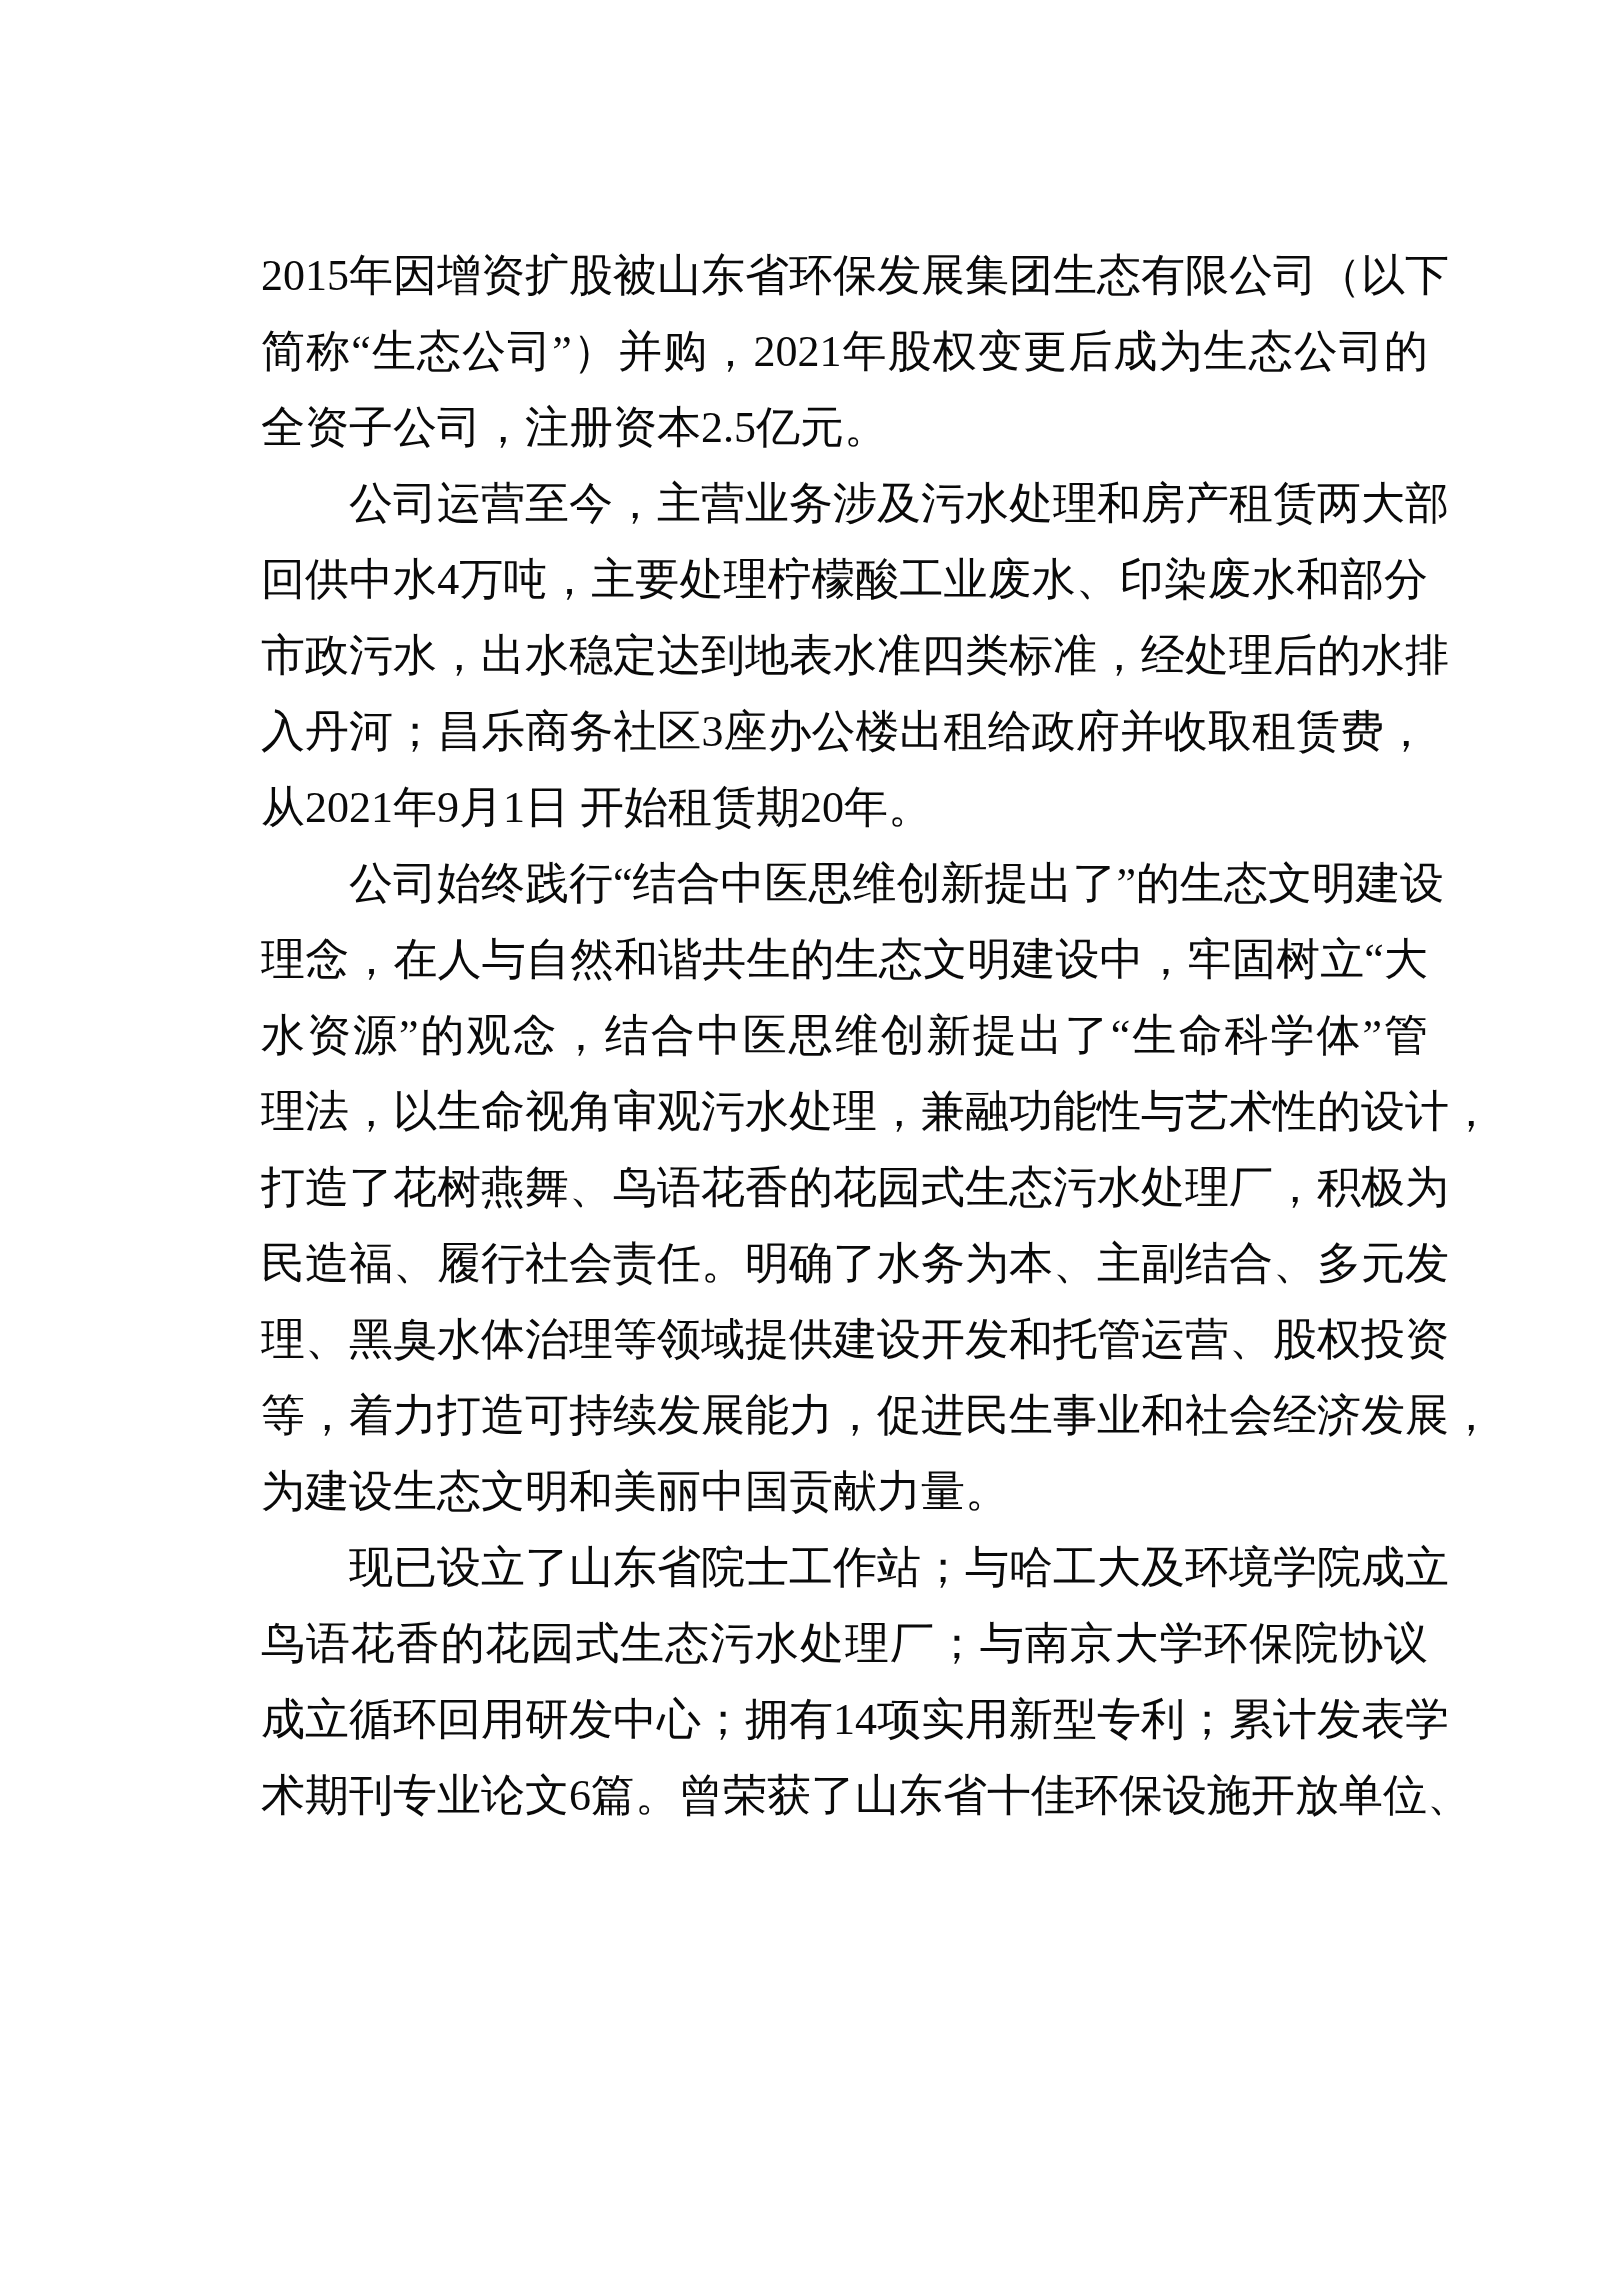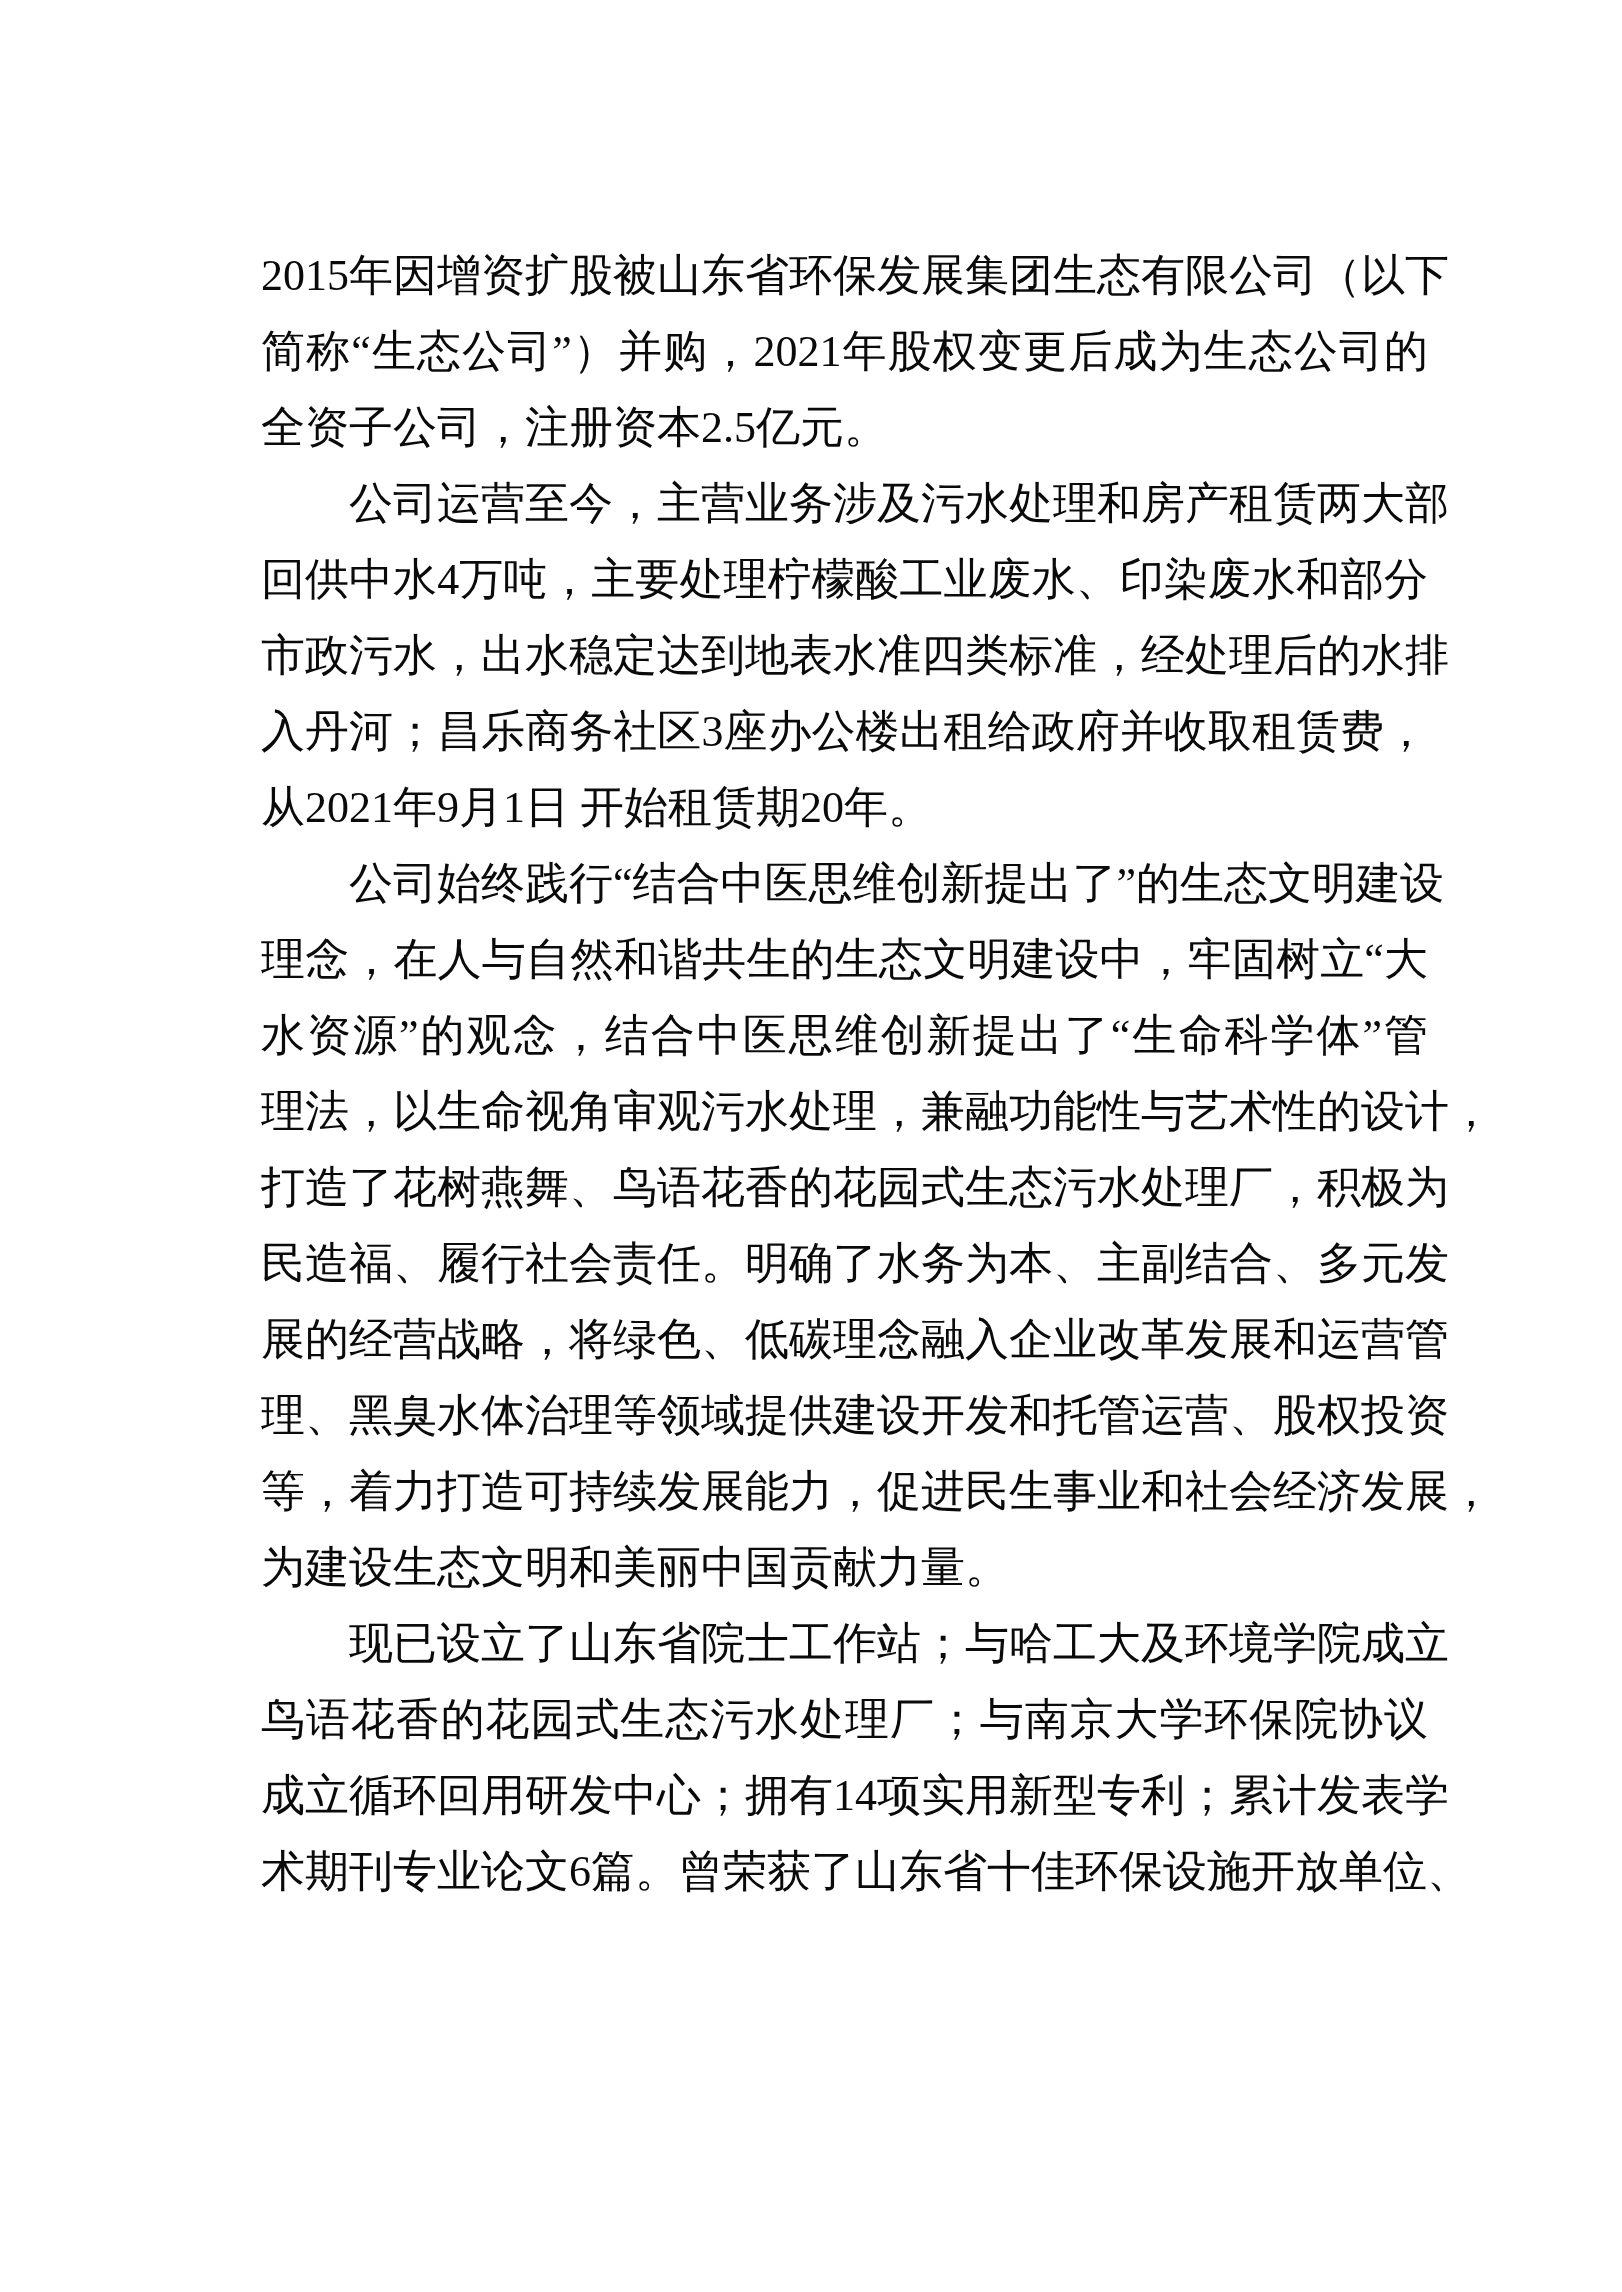--- a/index.html
+++ b/index.html
@@ -57,21 +57,20 @@
     <div class="line">回供中水4万吨，主要处理柠檬酸工业废水、印染废水和部分</div>
     <div class="line">市政污水，出水稳定达到地表水准四类标准，经处理后的水排</div>
     <div class="line">入丹河；昌乐商务社区3座办公楼出租给政府并收取租赁费，</div>
     <div class="line end">从2021年9月1日 开始租赁期20年。</div>
     <div class="line indent">公司始终践行“结合中医思维创新提出了”的生态文明建设</div>
     <div class="line">理念，在人与自然和谐共生的生态文明建设中，牢固树立“大</div>
     <div class="line">水资源”的观念，结合中医思维创新提出了“生命科学体”管</div>
     <div class="line">理法，以生命视角审观污水处理，兼融功能性与艺术性的设计，</div>
     <div class="line">打造了花树燕舞、鸟语花香的花园式生态污水处理厂，积极为</div>
     <div class="line">民造福、履行社会责任。明确了水务为本、主副结合、多元发</div>
-    <div class="line">展的经营战略，将绿色、低碳理念融入企业改革发展和运营管</div>
     <div class="line">理、黑臭水体治理等领域提供建设开发和托管运营、股权投资</div>
     <div class="line">等，着力打造可持续发展能力，促进民生事业和社会经济发展，</div>
     <div class="line end">为建设生态文明和美丽中国贡献力量。</div>
     <div class="line indent">现已设立了山东省院士工作站；与哈工大及环境学院成立</div>
     <div class="line">鸟语花香的花园式生态污水处理厂；与南京大学环保院协议</div>
     <div class="line">成立循环回用研发中心；拥有14项实用新型专利；累计发表学</div>
     <div class="line">术期刊专业论文6篇。曾荣获了山东省十佳环保设施开放单位、</div>
   </div>
 </div>
 

